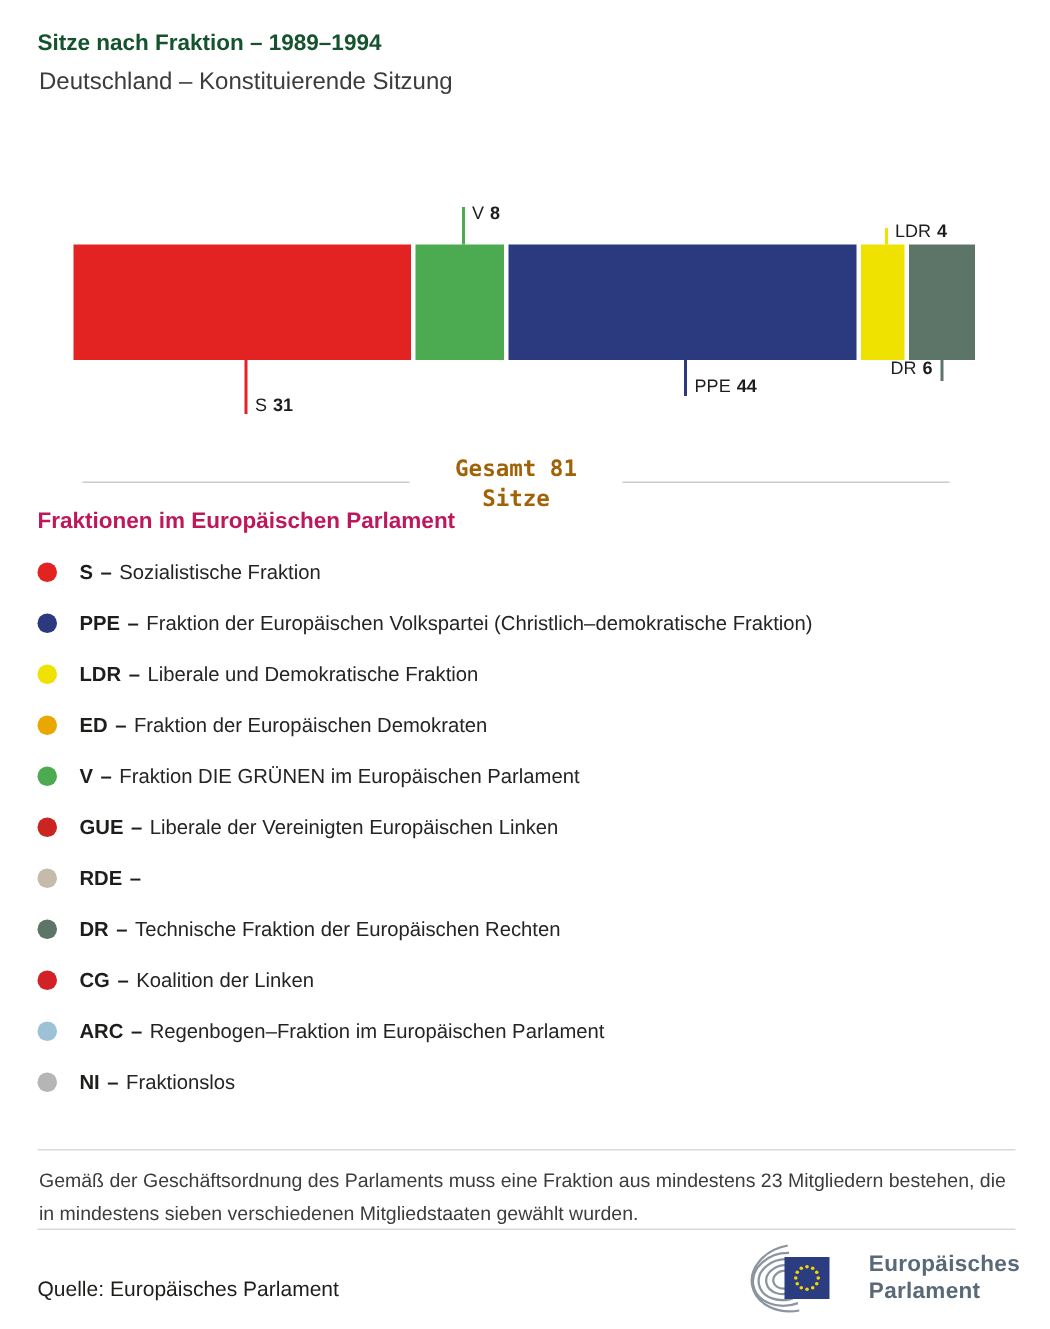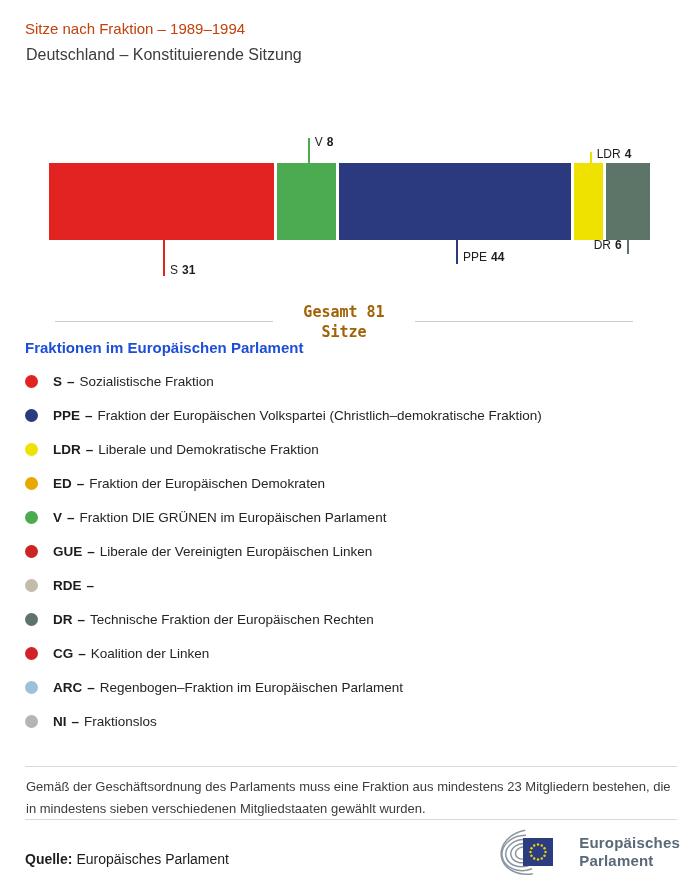--- a/index.html
+++ b/index.html
@@ -1,20 +1,20 @@
 <!DOCTYPE html>
 <html><head>
 <meta charset="utf-8">
 <style>
   html,body{margin:0;padding:0;background:#ffffff;}
   .page{position:relative;width:700px;height:886px;background:#fff;overflow:hidden;
         font-family:"Liberation Sans",sans-serif;color:#1d1d1b;}
 
   
-  .title{position:absolute;left:25px;top:20px;font-size:15px;font-weight:400;color:#c2410c;text-align:right;}
+  .title{position:absolute;left:25px;top:20px;font-size:15px;font-weight:700;color:#14532d;text-align:right;}
   .subtitle{position:absolute;left:26px;top:46px;font-size:16px;font-weight:400;color:#3c3c3b;}
 
   
   .chart-area{position:absolute;left:49px;top:130px;width:601px;height:152px;}
   .bar{position:absolute;left:0;top:33px;width:100%;height:77px;display:flex;gap:3px;}
   .seg{height:100%;}
   .marker{position:absolute;width:0;}
   .mline{position:absolute;width:2px;margin-left:-1px;}
   .mlabel{position:absolute;white-space:nowrap;font-size:12px;color:#1d1d1b;}
   .mlabel b{margin-left:4px;font-weight:700;}
@@ -29,36 +29,36 @@
   .m-dr .mline{top:110px;height:14px;}
   .m-dr .mlabel{top:108px;right:6px;text-align:right;}
 
   
   .total-row{position:absolute;left:55px;top:300px;width:578px;display:flex;align-items:flex-start;}
   .total-rule{flex:1;border-top:1px solid #cccccc;margin-top:21px;}
   .total-text{padding:0 30px;text-align:center;font-family:"DejaVu Sans Mono",monospace;
               font-weight:700;font-size:15px;line-height:20px;margin-top:2px;color:#a16207;}
 
   
-  .legend-heading{position:absolute;left:25px;top:339px;margin:0;font-size:15px;font-weight:700;color:#1d4ed8;}
+  .legend-heading{position:absolute;left:25px;top:339px;margin:0;font-size:15px;font-weight:700;color:#be185d;}
   .legend{position:absolute;left:25px;top:364px;right:25px;}
   .lrow{display:flex;align-items:center;height:34px;}
   .dot{width:13px;height:13px;border-radius:50%;flex:0 0 13px;margin-right:15px;}
   .lcode{font-weight:700;font-size:13.5px;}
   .ldash{font-weight:700;font-size:13.5px;margin:0 5px;}
   .lname{font-size:13.5px;color:#242424;}
 
   
   .rule{position:absolute;left:25px;width:652px;border-top:1px solid #d9d9d9;}
   .rule-1{top:766px;}
   .rule-2{top:819px;}
   .note{position:absolute;left:26px;top:776px;width:646px;margin:0;font-size:13px;
         line-height:22px;color:#3c3c3b;}
   .source{position:absolute;left:25px;top:851px;font-size:14px;color:#1d1d1b;}
-  .source b{font-weight:700;margin-right:4px;margin-top:32px;}
+  .source b{font-weight:400;margin-right:4px;margin-top:32px;}
 
   .logo{position:absolute;right:20px;top:828px;display:flex;align-items:center;gap:8px;}
   .logo-text{font-size:15px;line-height:18px;font-weight:700;color:#5a6977;letter-spacing:.2px;}
 </style>
 </head>
 <body>
 
 <div class="page">
 
   <div class="title">Sitze nach Fraktion – 1989–1994</div>

